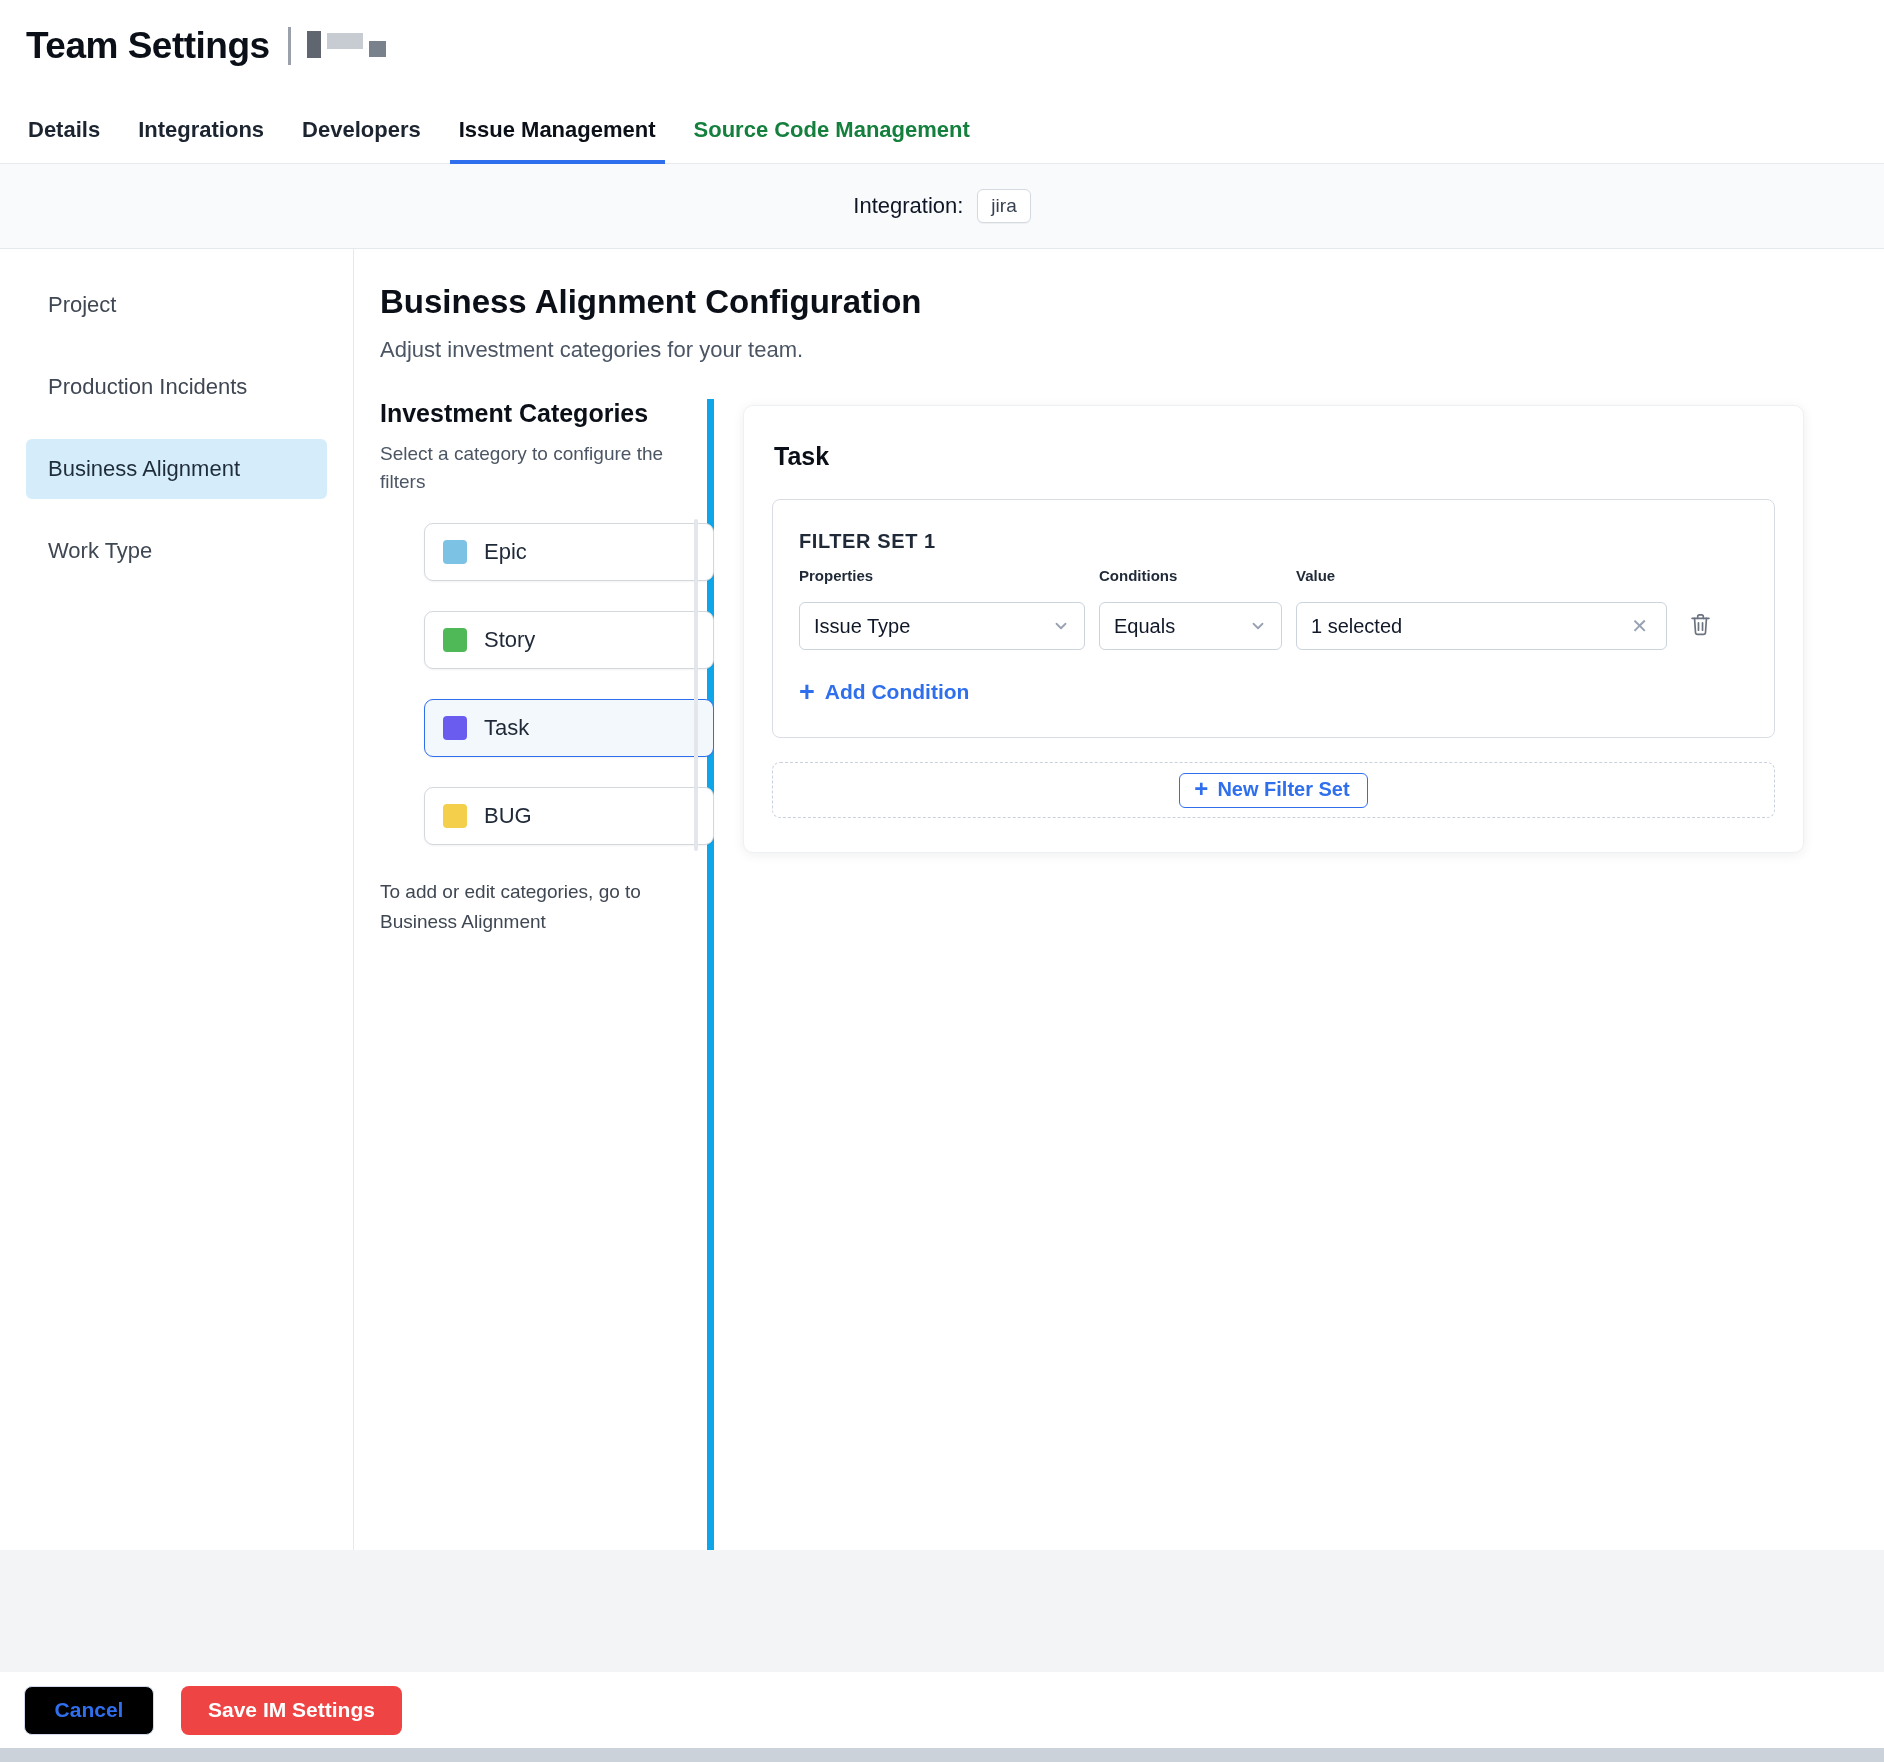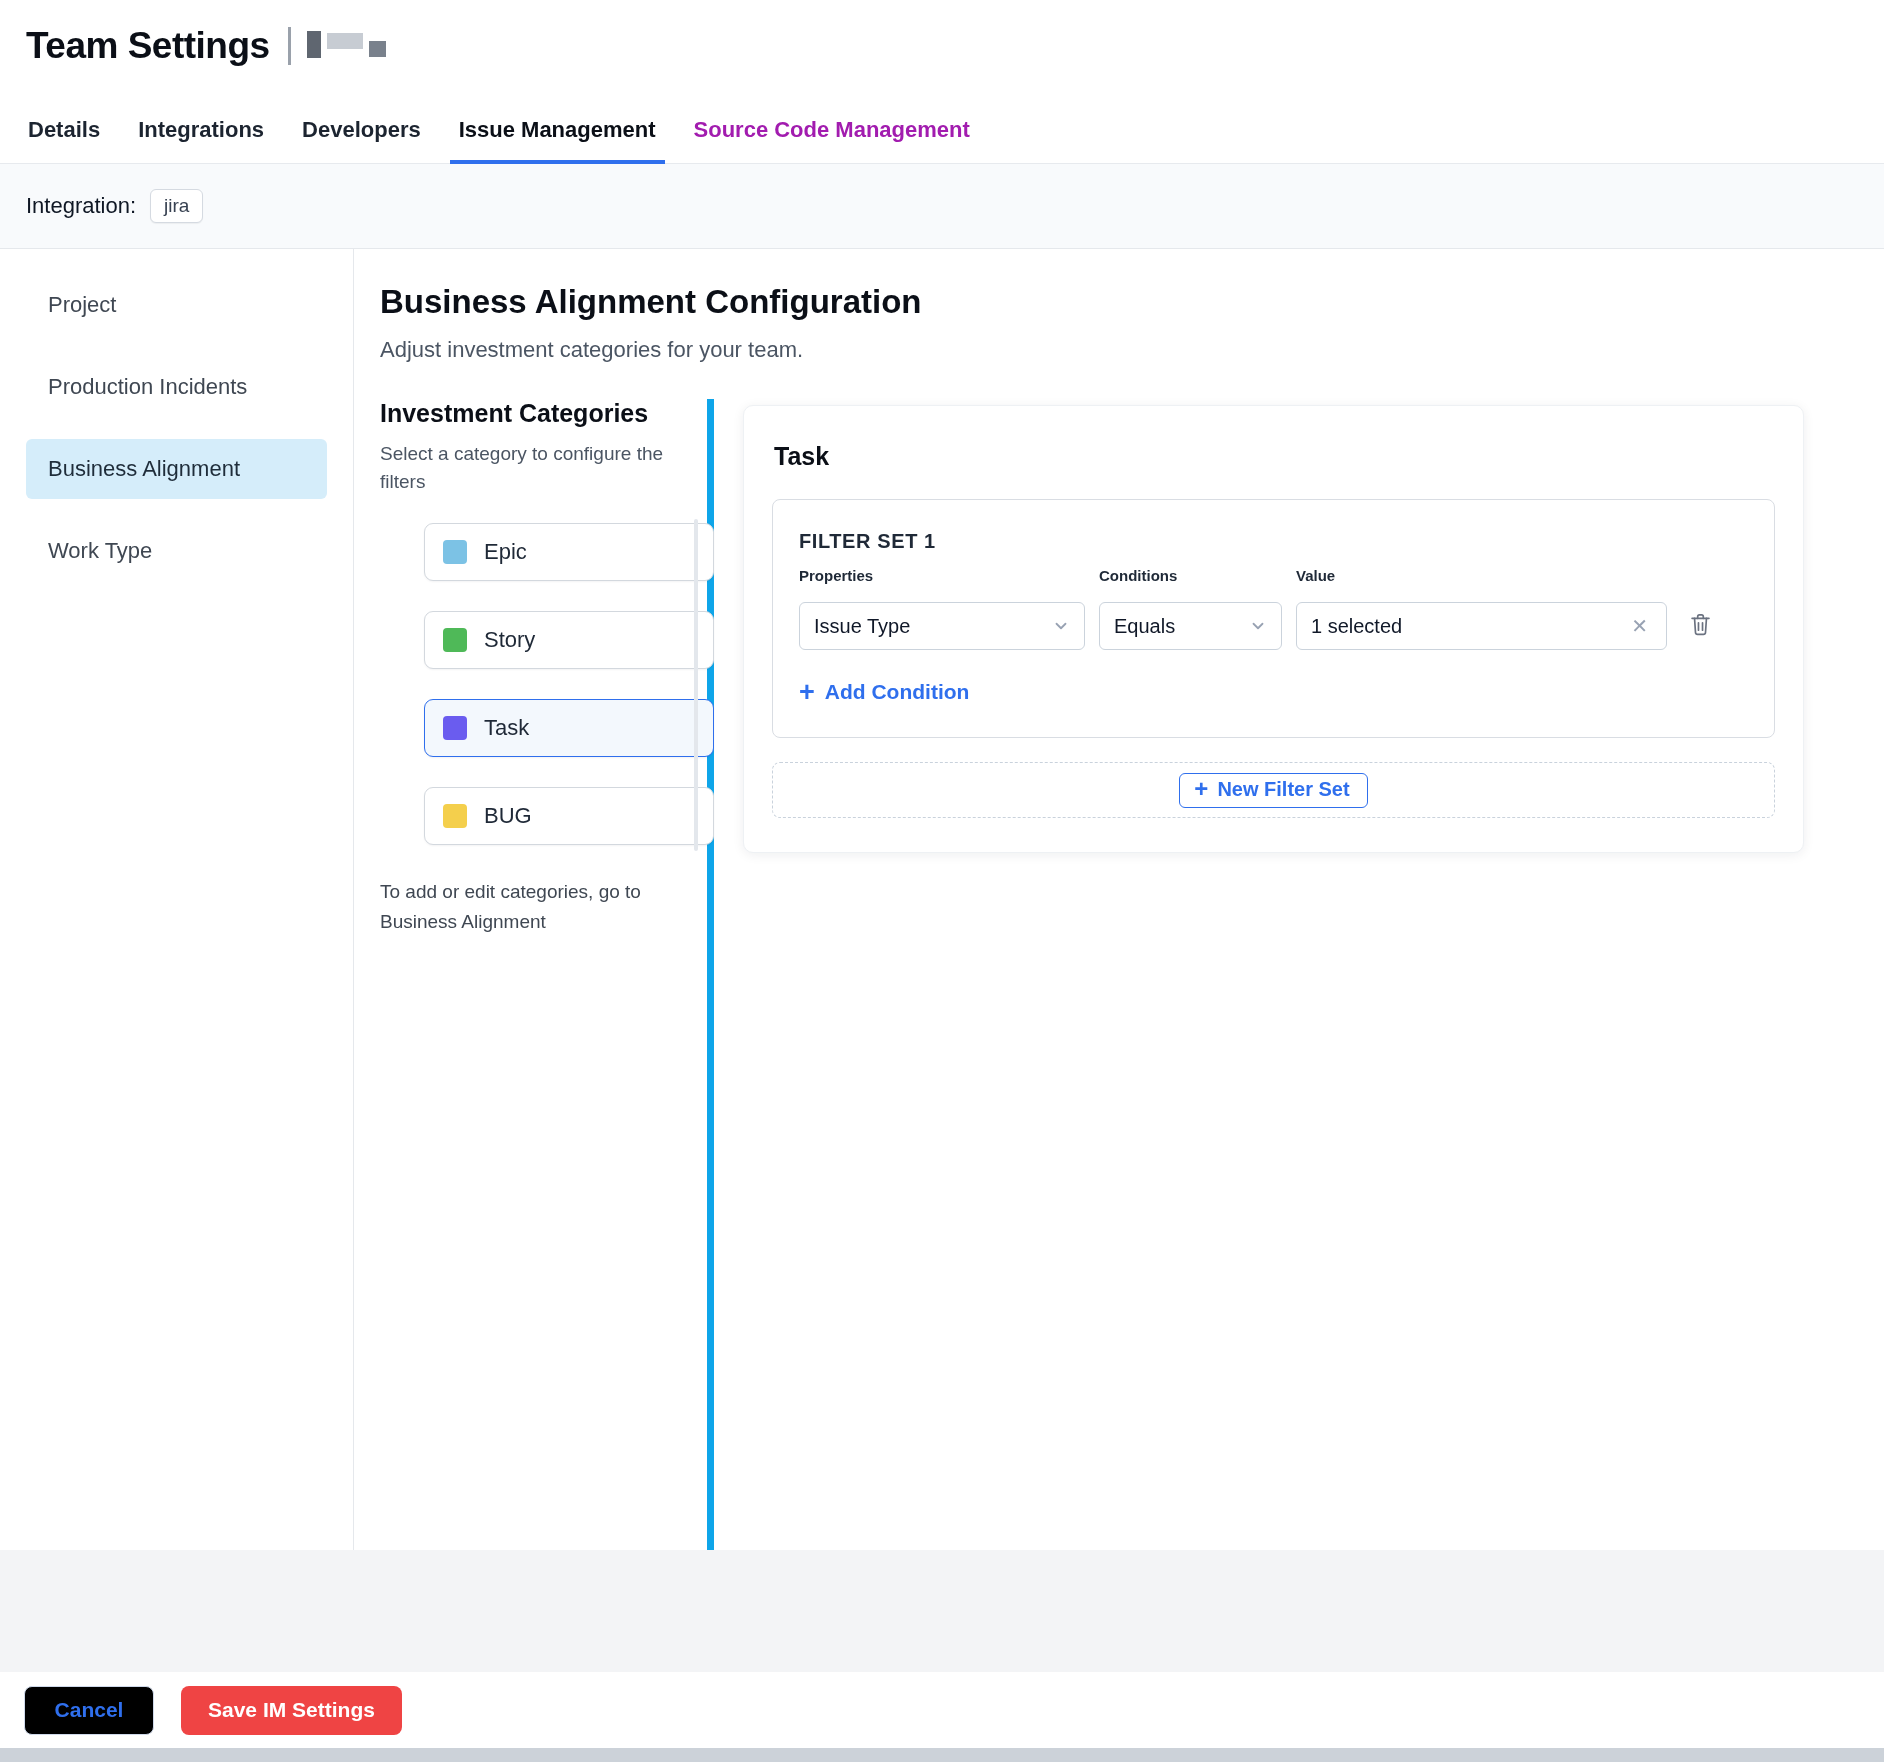--- a/index.html
+++ b/index.html
@@ -18,24 +18,24 @@
   .redacted { display:flex; align-items:flex-start; gap:6px; margin-top:-4px; }
   .red-a { width:14px; height:27px; background:#5f6670; }
   .red-b { width:36px; height:16px; background:#c7ccd3; margin-top:2px; }
   .red-c { width:17px; height:16px; background:#79818c; margin-top:10px; }
 
   
   .tabs { display:flex; align-items:flex-end; padding:0 28px; height:72px; border-bottom:1px solid #e7eaee; background:#fff; }
   .tab { font-size:22px; font-weight:700; color:#1c2430; padding-bottom:20px; margin-right:38px; position:relative; cursor:pointer; white-space:nowrap; }
   .tab.active { color:#0b0f17; }
   .tab.active::after { content:""; position:absolute; left:-9px; right:-9px; bottom:-1px; height:4px; background:#2f6fed; }
-  .tab.disabled { color:#a21caf; cursor:default; }
-
-  
-  .integration-bar { height:84px; background:#f8fafc; display:flex; align-items:center; padding:0 26px; gap:14px; }
+  .tab.disabled { color:#15803d; cursor:default; }
+
+  
+  .integration-bar { height:84px; background:#f8fafc; display:flex; align-items:center; padding:0 26px; gap:14px;justify-content:center; }
   .integration-label { font-size:22px; color:#0f1724; }
   .integration-chip { font-size:19px; color:#374151; background:#ffffff; border:1px solid #d5dae1; border-radius:6px; padding:5px 13px; box-shadow:0 1px 1px rgba(0,0,0,.05); }
 
   
   .content { flex:1; display:flex; border-top:1px solid #e5e8ec; background:#fff; min-height:0; }
   .sidenav { width:354px; border-right:1px solid #e5e8ec; padding-top:26px; flex-shrink:0; }
   .nav-item { height:60px; display:flex; align-items:center; margin:0 26px 22px 26px; padding:0 22px; font-size:22px; color:#3f4752; border-radius:6px; cursor:pointer; }
   .nav-item.active { background:#d5edfa; color:#1f2d3a; }
 
   .main { flex:1; display:flex; flex-direction:column; padding:34px 0 0 26px; min-width:0; }

